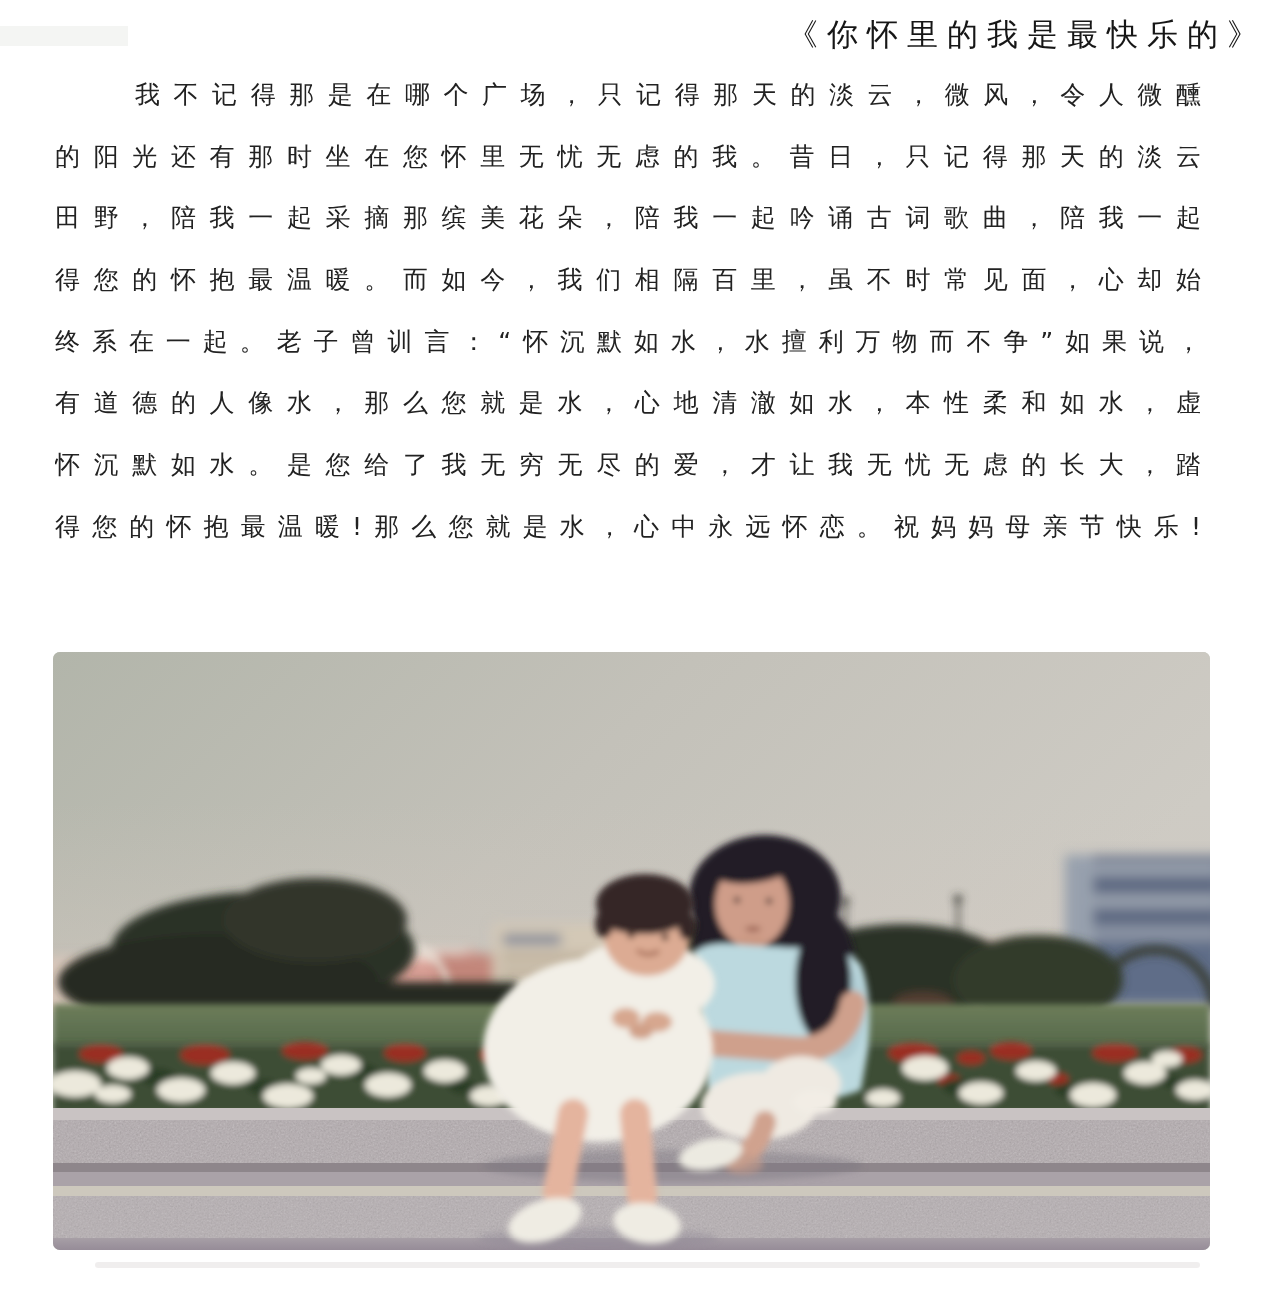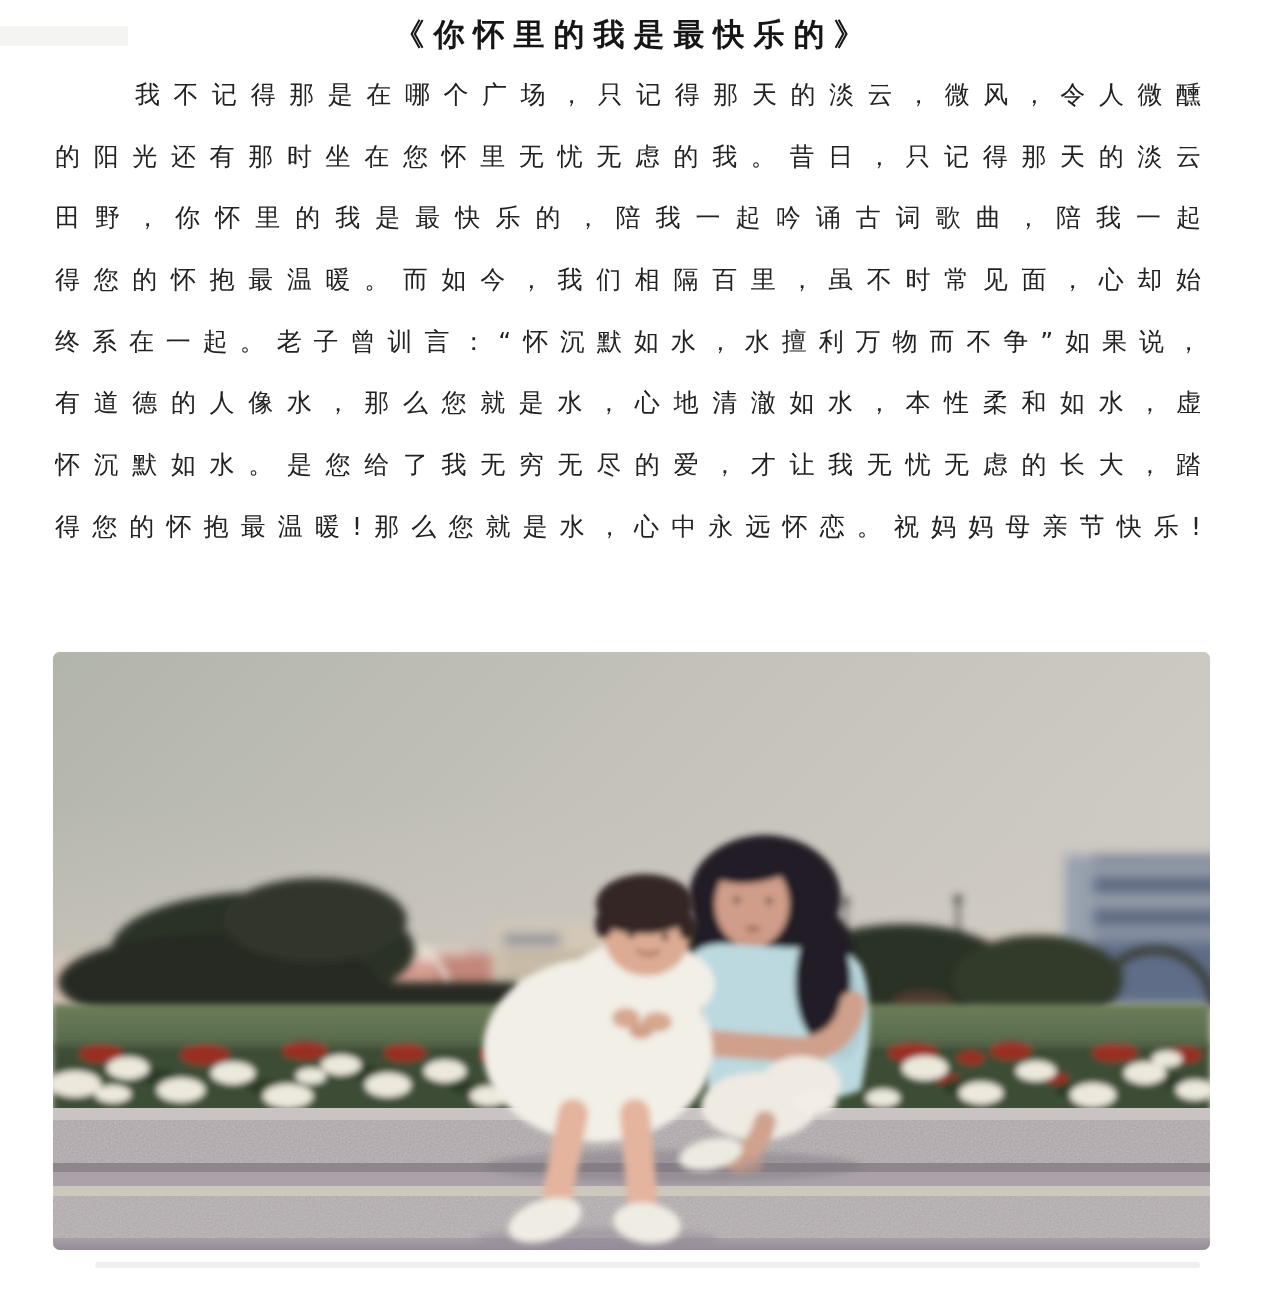--- a/index.html
+++ b/index.html
@@ -10,21 +10,21 @@
     overflow:hidden;
     font-family:"DejaVu Sans","Liberation Sans",sans-serif;
     color:#1c1c1c;
   }
   .corner-smudge{
     position:absolute;left:0;top:26px;width:128px;height:20px;
     background:#f2f3f1;opacity:.85;
   }
   .essay-title{
     position:absolute;top:8px;left:0;width:100%;height:52px;line-height:52px;
-    text-align:center;font-weight:bold;font-size:31px;letter-spacing:9px;
+    text-align:right;font-weight:normal;font-size:31px;letter-spacing:9px;
     color:#161616;
   }
   .essay-body{
     position:absolute;top:64px;left:55px;width:1152px;
     font-size:25px;color:#222;
   }
   .essay-line{
     height:61.7px;line-height:61.7px;
     letter-spacing:6px;
     text-align:justify;
@@ -49,21 +49,21 @@
 
 <div class="page">
 
   <div class="corner-smudge"></div>
 
   <div class="essay-title">《你怀里的我是最快乐的》</div>
 
   <div class="essay-body">
     <div class="essay-line indent">我不记得那是在哪个广场，只记得那天的淡云，微风，令人微醺</div>
     <div class="essay-line">的阳光还有那时坐在您怀里无忧无虑的我。昔日，只记得那天的淡云</div>
-    <div class="essay-line">田野，你怀里的我是最快乐的，陪我一起吟诵古词歌曲，陪我一起</div>
+    <div class="essay-line">田野，陪我一起采摘那缤美花朵，陪我一起吟诵古词歌曲，陪我一起</div>
     <div class="essay-line">得您的怀抱最温暖。而如今，我们相隔百里，虽不时常见面，心却始</div>
     <div class="essay-line">终系在一起。老子曾训言：“怀沉默如水，水擅利万物而不争”如果说，</div>
     <div class="essay-line">有道德的人像水，那么您就是水，心地清澈如水，本性柔和如水，虚</div>
     <div class="essay-line">怀沉默如水。是您给了我无穷无尽的爱，才让我无忧无虑的长大，踏</div>
     <div class="essay-line">得您的怀抱最温暖!那么您就是水，心中永远怀恋。祝妈妈母亲节快乐!</div>
   </div>
 
   <div class="photo-frame" title="Blurry old photo: a mother with long dark hair in a light blue top holds a toddler dressed in white on her lap; they sit on a speckled granite ledge in front of a bed of white and red flowers, a lawn, dark trees, pink and blue city buildings, arch structures and an overcast grey sky">
     <svg width="1157" height="598" viewBox="0 0 1157 598" xmlns="http://www.w3.org/2000/svg">
       <defs>

